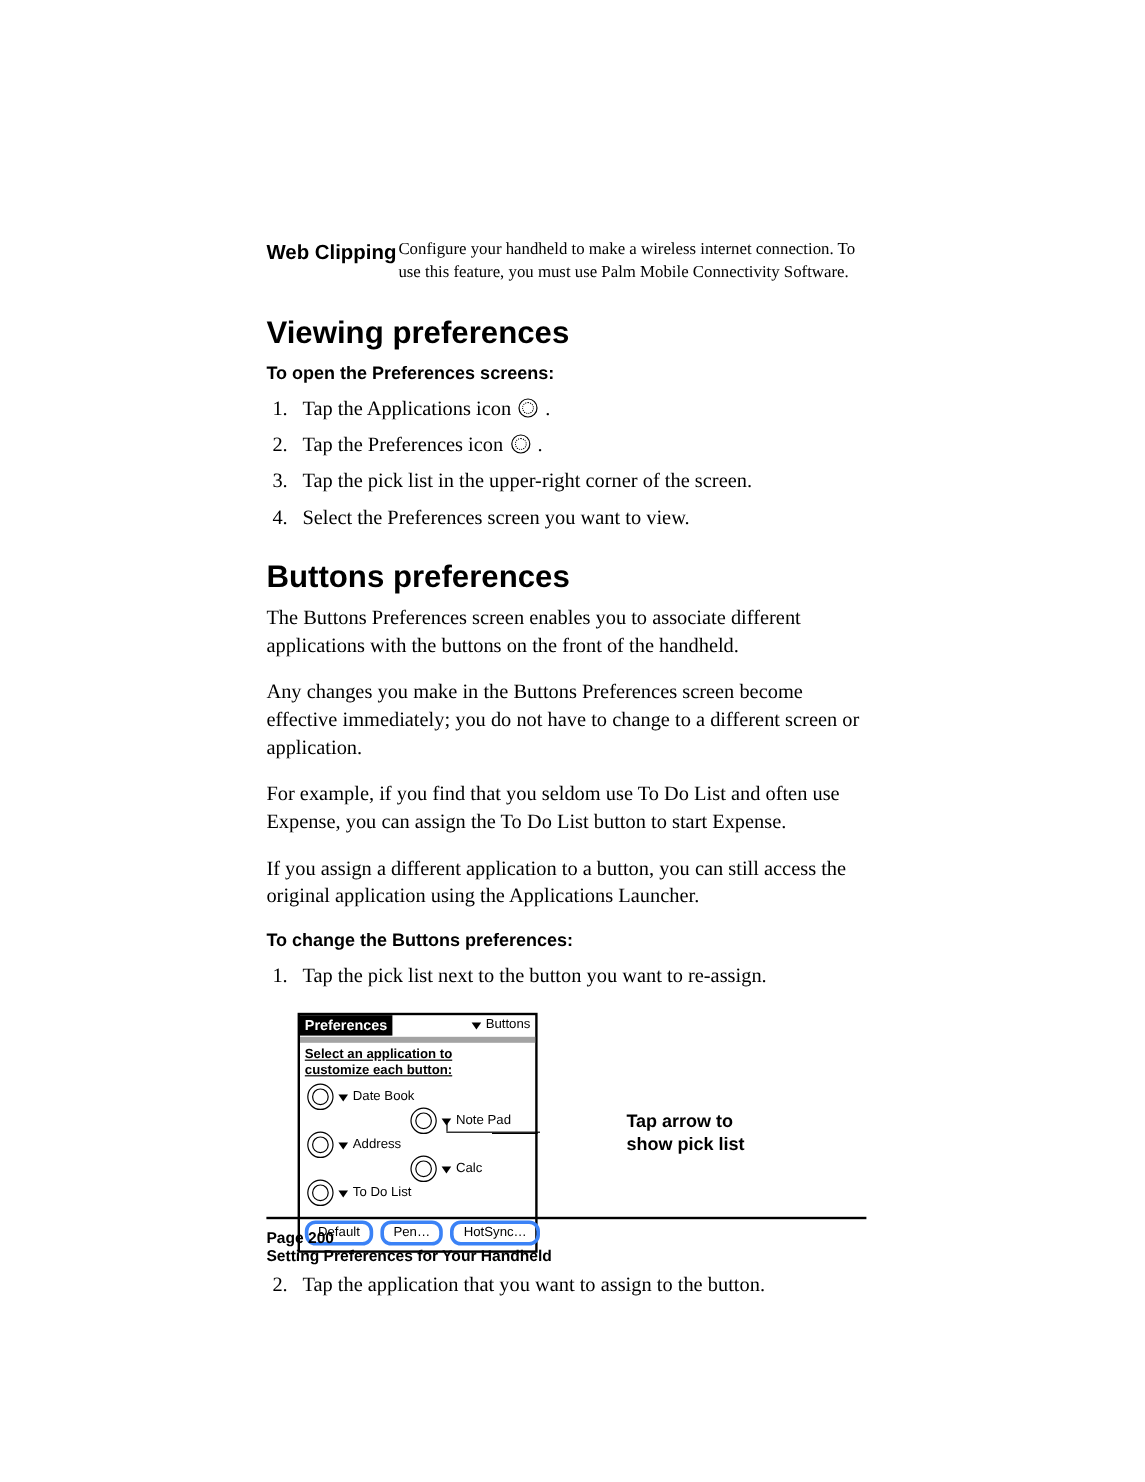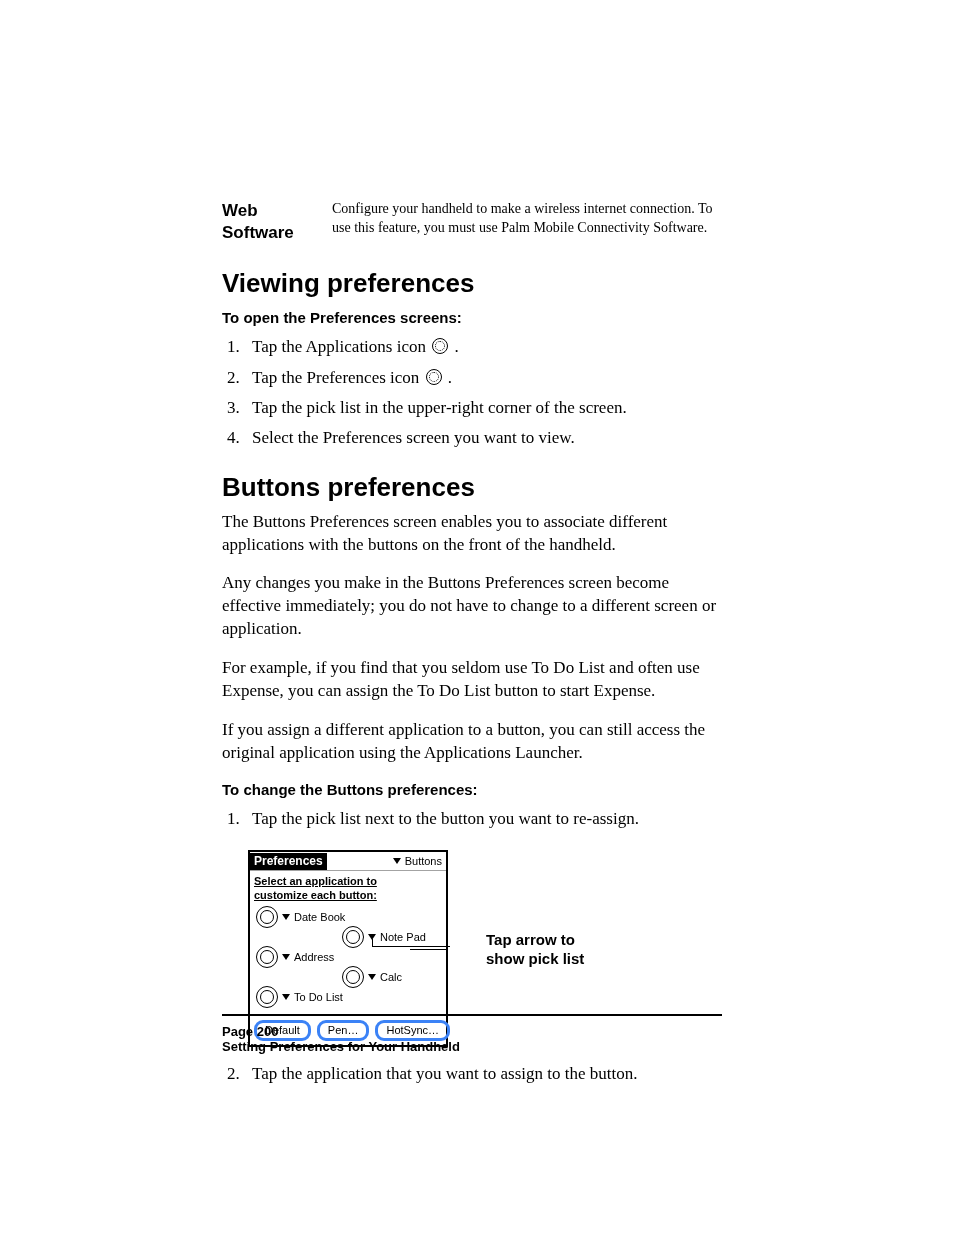--- a/index.html
+++ b/index.html
@@ -96,21 +96,21 @@
     font-size: 11px;
     line-height: 1;
     margin-left: 26px;
     position: relative;
   }
   .palm-screen .titlebar {
     display: flex;
     justify-content: space-between;
     align-items: center;
     height: 18px;
-    border-bottom: 1px solid #a3a3a3;
+    border-bottom: 5px solid #a3a3a3;
   }
   .palm-screen .titletext {
     background: #000;
     color: #fff;
     font-weight: 700;
     padding: 2px 4px 3px 4px;
     font-size: 12px;
   }
   .palm-screen .pickbtn {
     display: inline-flex;
@@ -219,21 +219,21 @@
   }
 </style>
 </head>
 <body>
 
 <div class="page">
 
   <div class="content">
 
     <div class="defrow">
-      <div class="defterm">Web Software</div>
+      <div class="defterm">Web Clipping</div>
       <div class="defdesc">Configure your handheld to make a wireless internet connection. To use this feature, you must use Palm Mobile Connectivity Software.</div>
     </div>
 
     <h2 class="section">Viewing preferences</h2>
     <div class="subhead">To open the Preferences screens:</div>
     <ol class="steps">
       <li>
         <span>Tap the Applications icon </span>
         <span class="icon-inline"></span>
         <span> .</span>
@@ -306,21 +306,21 @@
           <span class="pointer-line-v" style="left:122px; top:35px; height:7px;"></span>
           <span class="pointer-line" style="left:122px; top:42px; width:78px;"></span>
         </div>
         <div class="palm-footer">
           <span class="pbtn">Default</span>
           <span class="pbtn">Pen…</span>
           <span class="pbtn">HotSync…</span>
         </div>
       </div>
 
-      <div style="position:relative;">
+      <div style="position:relative;padding-left:36px;">
         <div class="callout-line" style="left:-38px; top:20px; width:38px;"></div>
         <div class="callout">
           <span>Tap arrow to</span><br>
           <span>show pick list</span>
         </div>
       </div>
     </div>
 
     <ol class="steps" start="2">
       <li>Tap the application that you want to assign to the button.</li>

